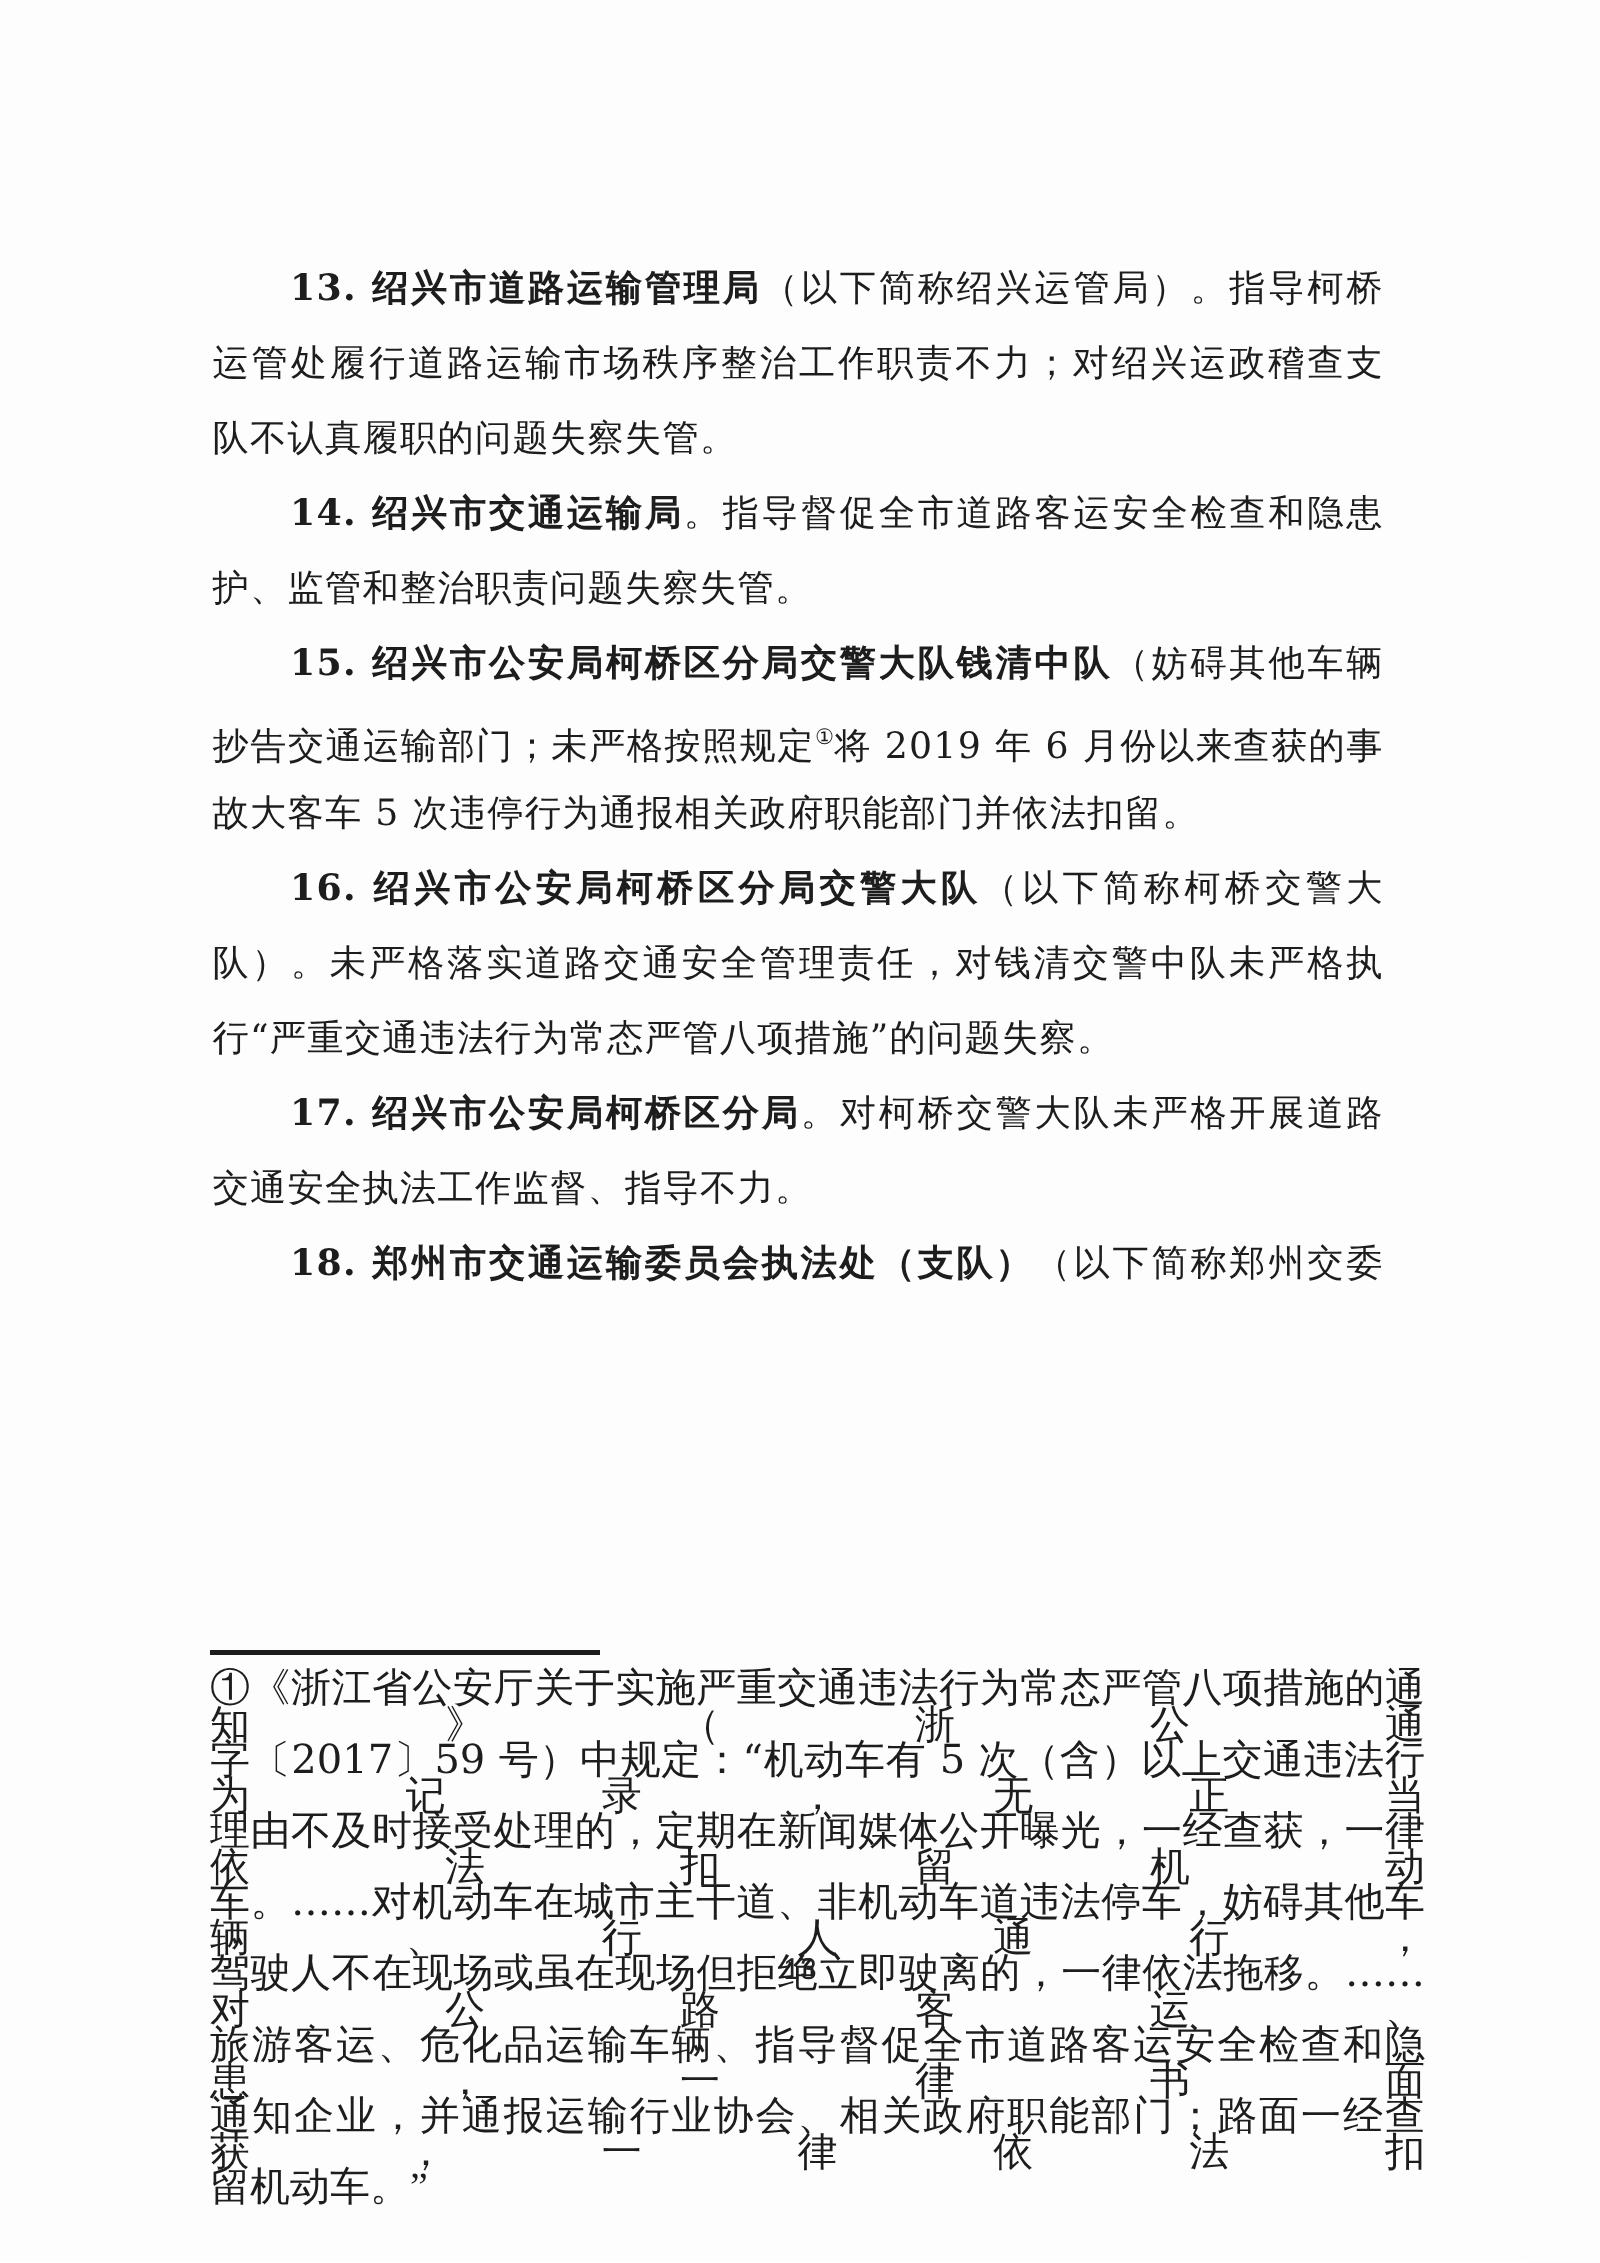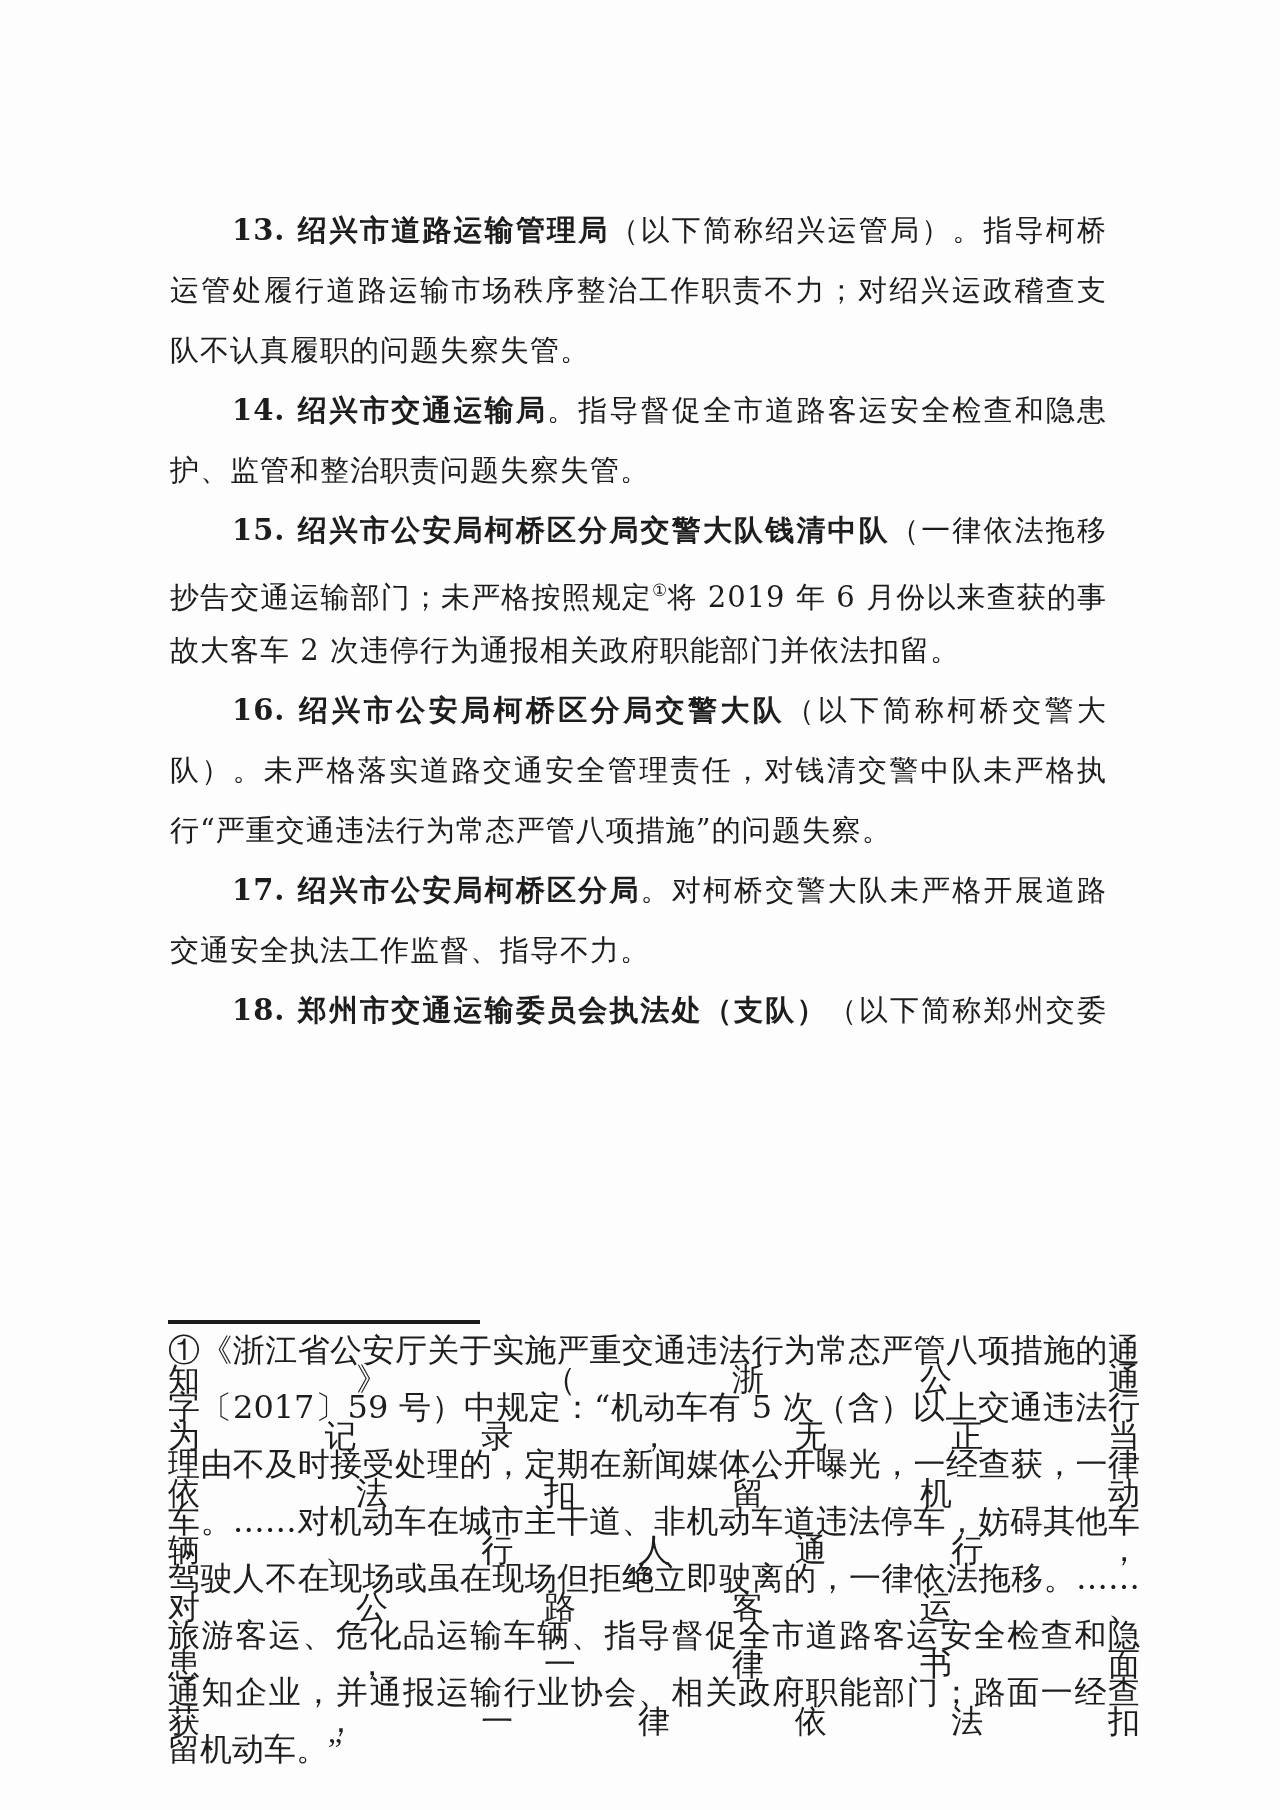--- a/index.html
+++ b/index.html
@@ -92,23 +92,23 @@
 <body>
 
 <div class="page">
 
   <div class="body-block" id="body-block">
       <div class="bline indent"><span class="seg-b">13. 绍兴市道路运输管理局</span><span class="seg">（以下简称绍兴运管局）。指导柯桥</span></div>
       <div class="bline"><span class="seg">运管处履行道路运输市场秩序整治工作职责不力；对绍兴运政稽查支</span></div>
       <div class="bline short"><span class="seg">队不认真履职的问题失察失管。</span></div>
       <div class="bline indent"><span class="seg-b">14. 绍兴市交通运输局</span><span class="seg">。指导督促全市道路客运安全检查和隐患</span></div>
       <div class="bline short"><span class="seg">护、监管和整治职责问题失察失管。</span></div>
-      <div class="bline indent"><span class="seg-b">15. 绍兴市公安局柯桥区分局交警大队钱清中队</span><span class="seg">（一律依法拖移</span></div>
+      <div class="bline indent"><span class="seg-b">15. 绍兴市公安局柯桥区分局交警大队钱清中队</span><span class="seg">（妨碍其他车辆</span></div>
       <div class="bline"><span class="seg">抄告交通运输部门；未严格按照规定</span><span class="seg sup">①</span><span class="seg">将 2019 年 6 月份以来查获的事</span></div>
-      <div class="bline short"><span class="seg">故大客车 2 次违停行为通报相关政府职能部门并依法扣留。</span></div>
+      <div class="bline short"><span class="seg">故大客车 5 次违停行为通报相关政府职能部门并依法扣留。</span></div>
       <div class="bline indent"><span class="seg-b">16. 绍兴市公安局柯桥区分局交警大队</span><span class="seg">（以下简称柯桥交警大</span></div>
       <div class="bline"><span class="seg">队）。未严格落实道路交通安全管理责任，对钱清交警中队未严格执</span></div>
       <div class="bline short"><span class="seg">行“严重交通违法行为常态严管八项措施”的问题失察。</span></div>
       <div class="bline indent"><span class="seg-b">17. 绍兴市公安局柯桥区分局</span><span class="seg">。对柯桥交警大队未严格开展道路</span></div>
       <div class="bline short"><span class="seg">交通安全执法工作监督、指导不力。</span></div>
       <div class="bline indent"><span class="seg-b">18. 郑州市交通运输委员会执法处（支队）</span><span class="seg">（以下简称郑州交委</span></div>
     </div>
 
   <div class="footnote-sep"></div>
 

